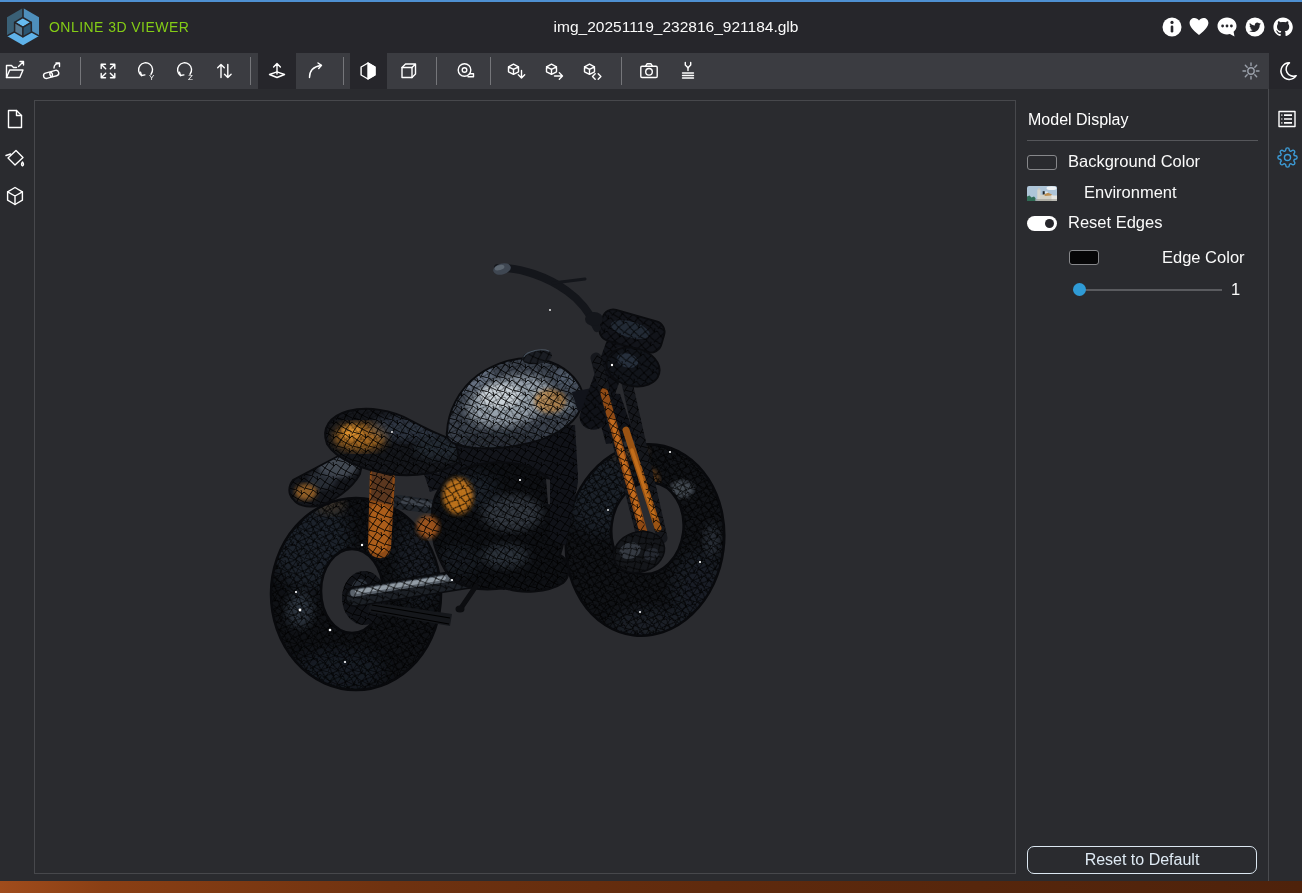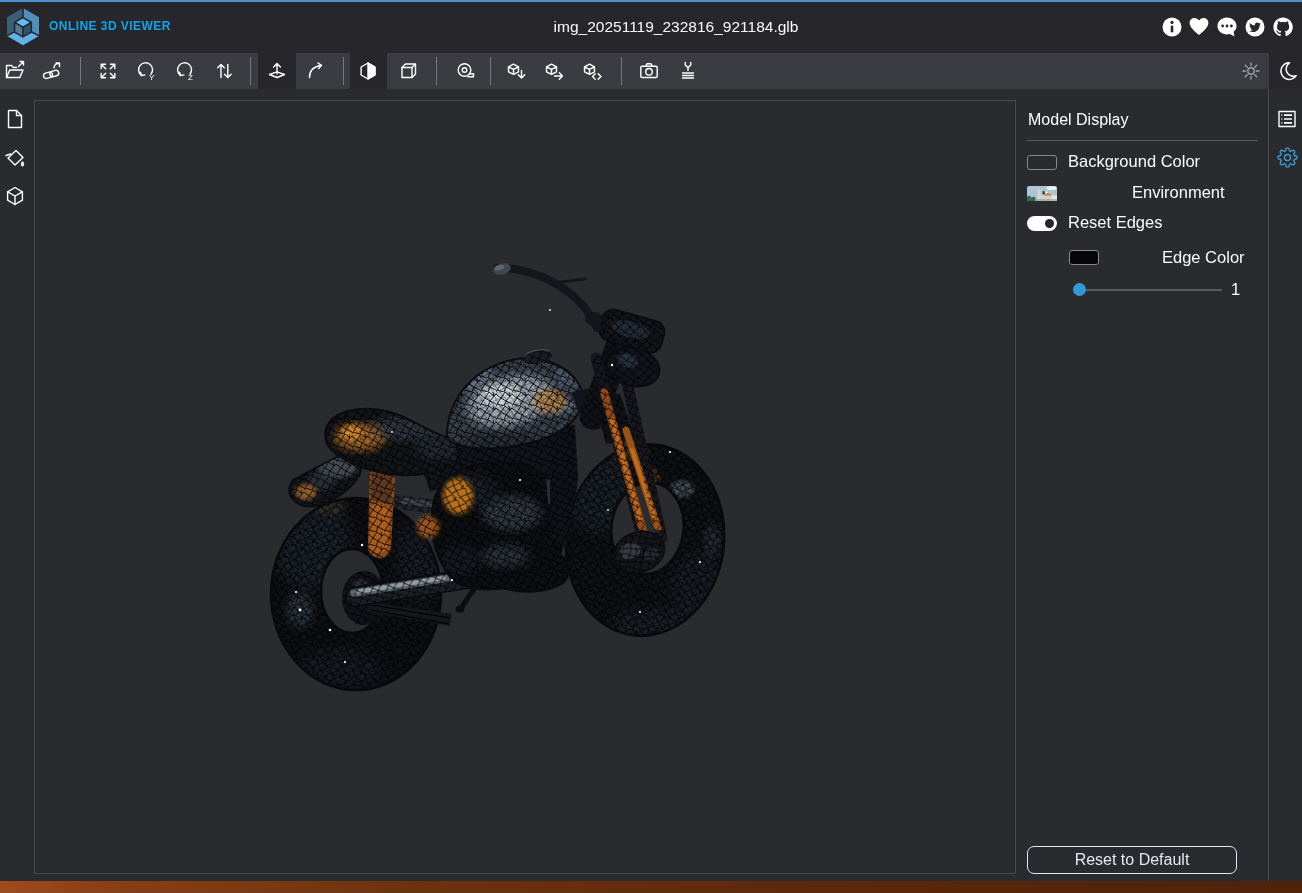--- a/index.html
+++ b/index.html
@@ -3,34 +3,34 @@
 <meta charset="utf-8">
 <style>
   html,body{margin:0;padding:0;width:1302px;height:893px;overflow:hidden;
     background:#2a2b2f;font-family:"Liberation Sans",sans-serif;}
   *{box-sizing:border-box;}
   .abs{position:absolute;}
   #topline{left:0;top:0;width:1302px;height:2px;background:#4e90d2;}
   #header{left:0;top:2px;width:1302px;height:51px;background:#26262b;}
   #toolbar{left:0;top:53px;width:1269px;height:36px;background:#3b3c41;}
   #toolbar-dark{left:1269px;top:53px;width:33px;height:36px;background:#26262b;}
-  #title{color:#0ea5e9;font-size:12px;letter-spacing:0.45px;font-weight:bold;left:49px;top:18.5px;}
+  #title{color:#84cc16;font-size:14px;letter-spacing:0.45px;font-weight:normal;left:49px;top:18.5px;}
   #fname{color:#fafafa;font-size:15.5px;left:0;top:17.5px;width:1352px;text-align:center;}
   .tsep{top:57px;width:1px;height:28px;background:#75767a;}
   .tbtn-sel{top:53px;height:36px;background:#26262b;}
   .ticon{top:60px;}
   #canvasbox{left:34px;top:100px;width:982px;height:774px;border:1px solid #47484c;}
   #vdivider{left:1268px;top:89px;width:1px;height:792px;background:#4a4b4f;}
   #adstrip{left:0;top:881px;width:1302px;height:12px;
     background:linear-gradient(90deg,#a04c1c 0%,#8a3f14 8%,#6f3210 30%,#5f2a0d 55%,#56260c 75%,#4e220b 100%);}
   .plabel{color:#fafafa;font-size:16.5px;text-align:center;}
   #ptitle{left:1028px;top:111px;color:#fff;font-size:16px;font-weight:normal;}
   #pdivider{left:1027px;top:140px;width:231px;height:1px;background:#55565a;}
   .swatch{width:30px;height:15px;border-radius:3px;}
-  #resetbtn{left:1027px;top:846px;width:210px;height:28px;border:1px solid #dce8f2;
+  #resetbtn{left:1027px;top:846px;width:230px;height:28px;border:1px solid #dce8f2;
     border-radius:7px;color:#dfeaf4;font-size:16px;text-align:center;line-height:26px;}
 </style>
 </head>
 <body>
 <div id="topline" class="abs"></div>
 <div id="header" class="abs"></div>
 <div id="toolbar" class="abs"></div>
 <div id="toolbar-dark" class="abs"></div>
 <div id="canvasbox" class="abs"></div>
 <div id="vdivider" class="abs"></div>
@@ -196,21 +196,21 @@
     <ellipse cx="19" cy="6.5" rx="2.2" ry="1.1" fill="#e4ebf0" opacity="0.9"></ellipse>
     <rect x="10.3" y="3.6" width="3.2" height="11" fill="#d6d5cd"></rect>
     <rect x="11.1" y="2.2" width="1.7" height="2" fill="#cccbc2"></rect>
     <rect x="15.7" y="5.2" width="2" height="8" fill="#20262a"></rect>
     <path d="M13 15 V9 L20 8 L26 9 V15 Z" fill="#d3d1c6"></path>
     <path d="M17 8.6 L21 6.8 L25 8.4 L24 9.6 L18 10 Z" fill="#bd8e50"></path>
     <rect x="24.5" y="9.5" width="5.5" height="5.5" fill="#e6e6e1"></rect>
     <path d="M0 15 V10.5 L2.5 9.5 L4.5 11.5 L7 10.5 L8.5 12 V15 Z" fill="#2f6b55"></path>
     <path d="M8 13 h22 v2 h-22 Z" fill="#8e8e86" opacity="0.5"></path>
   </svg>
-  <div class="abs plabel" style="left:1132px;top:182.5px">Environment</div>
+  <div class="abs plabel" style="left:1084px;top:182.5px">Environment</div>
   <div class="abs" style="left:1027px;top:216px;width:30px;height:15px;border-radius:8px;background:#fff"></div>
   <div class="abs" style="left:1045px;top:219px;width:9px;height:9px;border-radius:50%;background:#26262b"></div>
   <div class="abs plabel" style="left:1068px;top:213px">Reset Edges</div>
   <div class="abs swatch" style="left:1069px;top:250px;background:#060607;border:1px solid #87888b"></div>
   <div class="abs plabel" style="left:1162px;top:247.5px">Edge Color</div>
   <div class="abs" style="left:1073px;top:288.5px;width:149px;height:2px;background:#5a5b5f"></div>
   <div class="abs" style="left:1073px;top:283px;width:13px;height:13px;border-radius:50%;background:#2f9bd6"></div>
   <div class="abs plabel" style="left:1231px;top:280px">1</div>
 </div>
 <div id="resetbtn" class="abs">Reset to Default</div>

